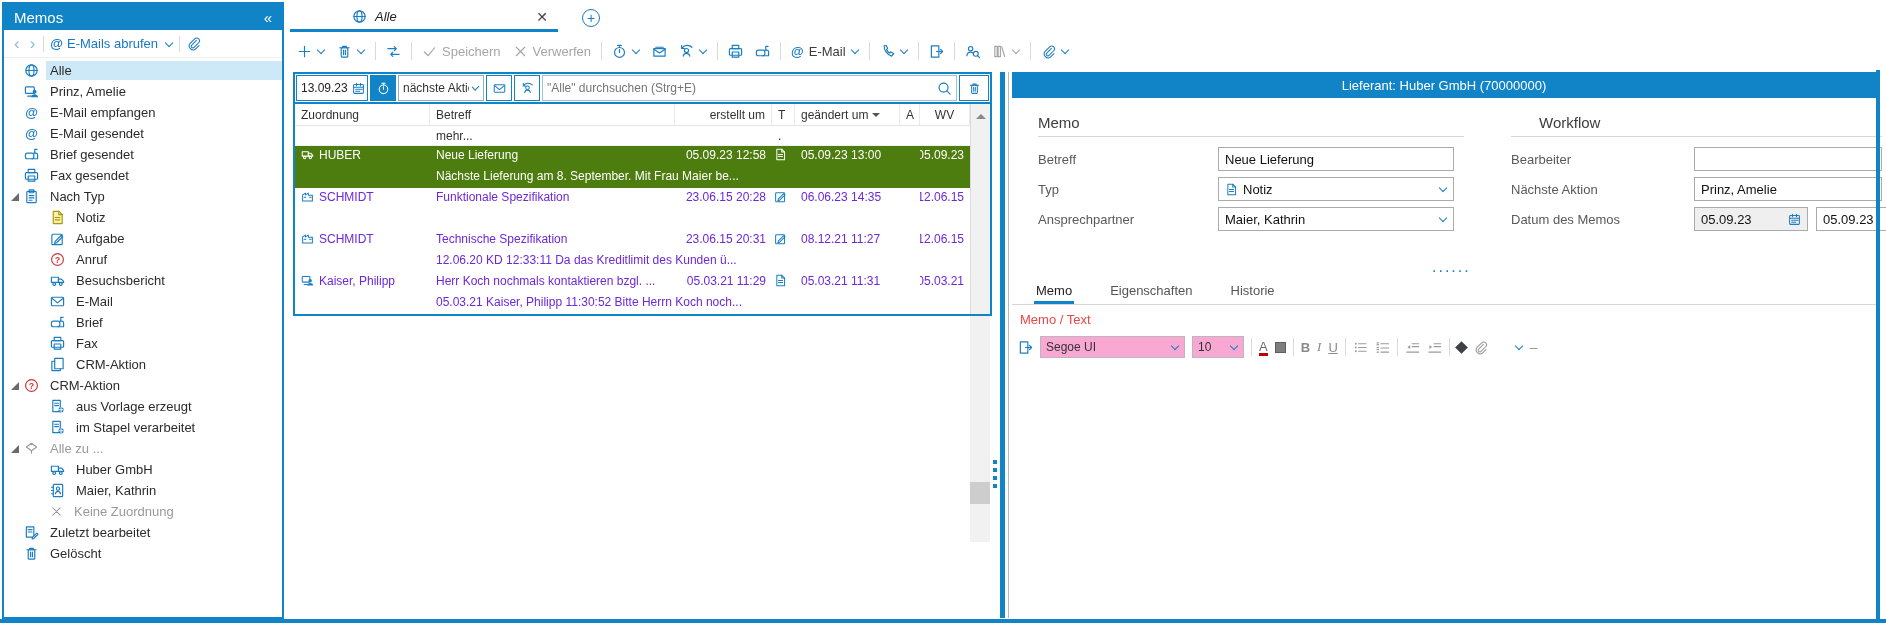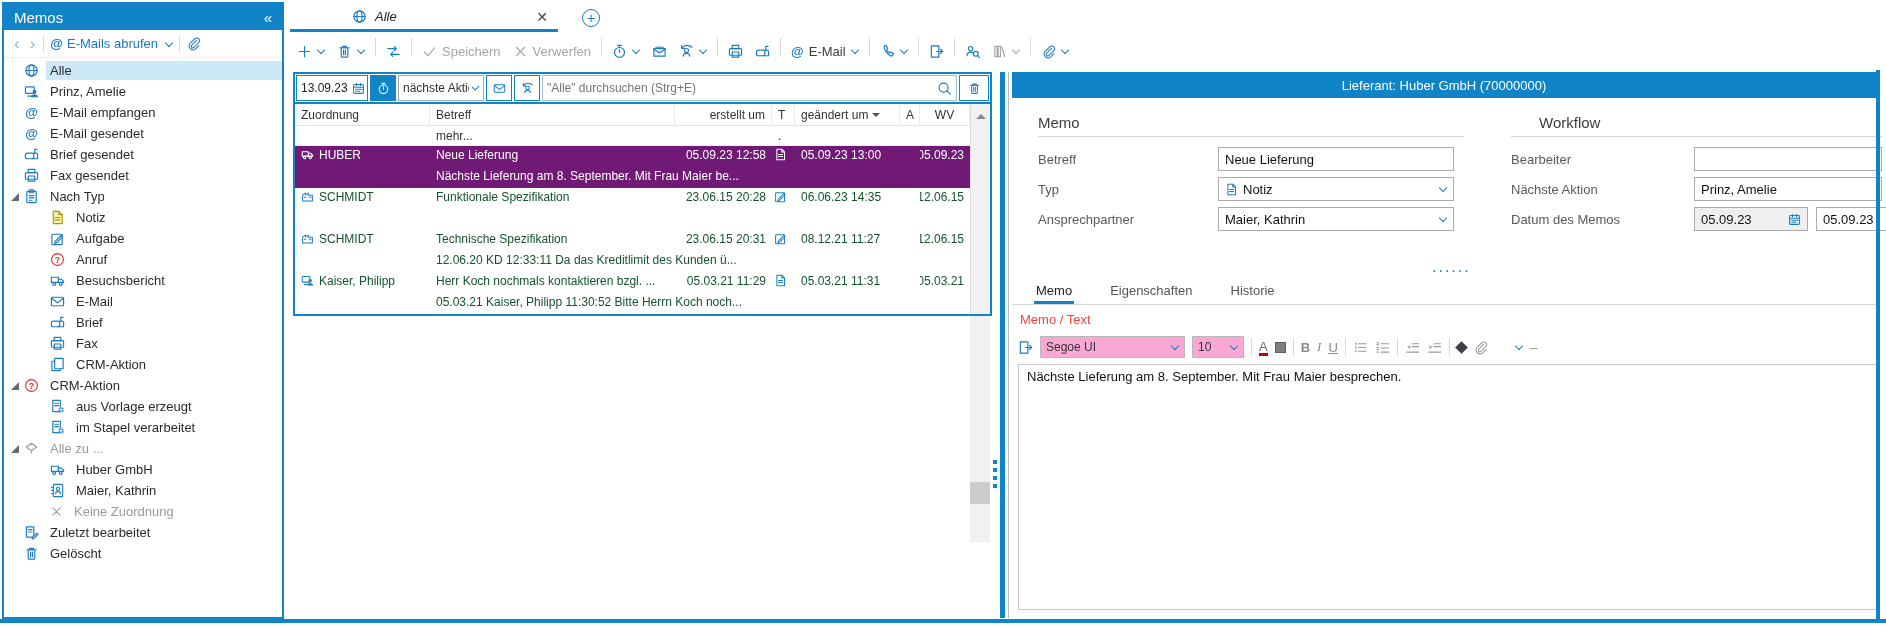--- a/index.html
+++ b/index.html
@@ -26,21 +26,21 @@
   .trow.lv1{padding-left:46px}
   .trow .lbl{flex:1;padding:2px 4px;white-space:nowrap}
   .trow.sel .lbl{background:#cde8f7}
   .trow.mut,.trow.mut .lbl{color:#9a9a9a}
   
   #tabbar{position:absolute;left:290px;top:2px;height:32px;display:flex;align-items:center}
   .tab{display:flex;align-items:center;gap:8px;width:268px;height:28px;padding:0 10px 0 62px;border-bottom:3px solid #1084c7;font-style:italic;color:#222}
   .tab .x{font-style:normal;color:#444;margin-left:auto;font-size:14px}
   .newtab{width:18px;height:18px;border:1.4px solid #1b7dc2;border-radius:50%;color:#1b7dc2;display:flex;align-items:center;justify-content:center;font-size:14px;margin-left:24px;line-height:1}
   
-  #toolbar{position:absolute;left:295px;top:38px;height:26px;display:flex;gap:8px;color:#1b7dc2}
+  #toolbar{position:absolute;left:295px;top:38px;height:26px;display:flex;align-items:center;gap:8px;color:#1b7dc2}
   .tb{display:flex;align-items:center;gap:2px;padding:2px 2px;white-space:nowrap}
   .tb .lab{color:#3c3c3c;margin-left:3px}
   .tb.dis{color:#a6a6a6}.tb.dis .lab{color:#a6a6a6}
   .tsep{width:1px;height:18px;background:#d9d9d9}
   
   #filterbox{position:absolute;left:293px;top:72px;width:699px;height:32px;border:2px solid #1084c7;background:#fff;display:flex;align-items:stretch;gap:2px;padding:1px}
   .fctl{display:flex;align-items:center;gap:4px;border:1px solid #1084c7;padding:0 4px;background:#fff;color:#222;font-size:12px}
   .fbtn{justify-content:center}
   .fbtn.on{background:#1084c7;color:#fff}
   #f-date{width:72px}
@@ -49,25 +49,25 @@
   #f-search input{border:0;outline:none;flex:1;font-size:12px;color:#555;font-family:inherit}
   
   #tablebox{position:absolute;left:293px;top:104px;width:699px;height:212px;border:2px solid #1084c7;border-top:0;background:#fff}
   .tgrid{display:grid;grid-template-columns:135px 245px 97px 23px 105px 20px 50px}
   .thead{height:22px;border-bottom:1px solid #e3e3e3;align-items:center;font-size:12px;color:#333}
   .thead>div{padding:0 6px;border-right:1px solid #e9e9e9;height:22px;display:flex;align-items:center;white-space:nowrap;overflow:hidden}
   .thead .ra{justify-content:flex-end}
   .sortdn{width:0;height:0;border:4px solid transparent;border-top-color:#555;margin:4px 0 0 4px}
   .subhead{height:20px;font-size:12px;color:#333;border-bottom:1px solid #f0f0f0;align-items:center}
   .subhead>div{padding:0 6px}
-  .row{height:42px;font-size:12px;color:#14532d;position:relative}
+  .row{height:42px;font-size:12px;color:#6d28d9;position:relative}
   .row .cell{padding:2px 6px 0 6px;white-space:nowrap;overflow:hidden;display:flex;align-items:flex-start;gap:5px;height:21px}
   .row .ra{justify-content:flex-end}
   .row .sub{grid-column:2 / span 6;padding:0 6px;height:21px;line-height:19px;white-space:nowrap;overflow:hidden}
-  .row.sel{background:#701a75;color:#fff}
+  .row.sel{background:#4d7c0f;color:#fff}
   .row.sel .blue{color:#fff}
   .vscroll{position:absolute;right:0;top:0;bottom:0;width:20px;background:#f1f1f1;border-left:1px solid #dcdcdc}
   .vscroll .up{position:absolute;top:5px;left:5px;width:0;height:0;border:5px solid transparent;border-bottom-color:#8a8a8a}
   #vscroll-ext{position:absolute;left:970px;top:316px;width:20px;height:226px;background:#f1f1f1}
   #vscroll-ext .thumb{position:absolute;left:0;top:166px;width:20px;height:22px;background:#cdcdcd}
   
   #splitter{position:absolute;left:1000px;top:72px;width:5px;height:546px;background:#1084c7}
   #splitter .dots{position:absolute;left:-7px;top:388px;display:flex;flex-direction:column;gap:4px}
   #splitter .dots i{width:4px;height:4px;background:#1084c7}
   #grayline{position:absolute;left:1008px;top:72px;width:1px;height:546px;background:#b9b9b9}
@@ -833,18 +833,17 @@
       <span class="tsep"></span>
       <span class="dia"></span>
       <svg class="ic gray">
           <use href="#i-pclip"></use>
         </svg>
       <span style="width:10px"></span>
       <span class="chev blue"></span>
       <span class="gray" style="font-size:14px">–</span>
     </div>
 
-    <div class="editor"><span>Nächste Lieferung am 8. September. Mit Frau Maier besprechen.</span></div>
   </section>
 
   <div class="win-r"></div>
   <div class="win-b"></div>
 </div>
 
 </body></html>

